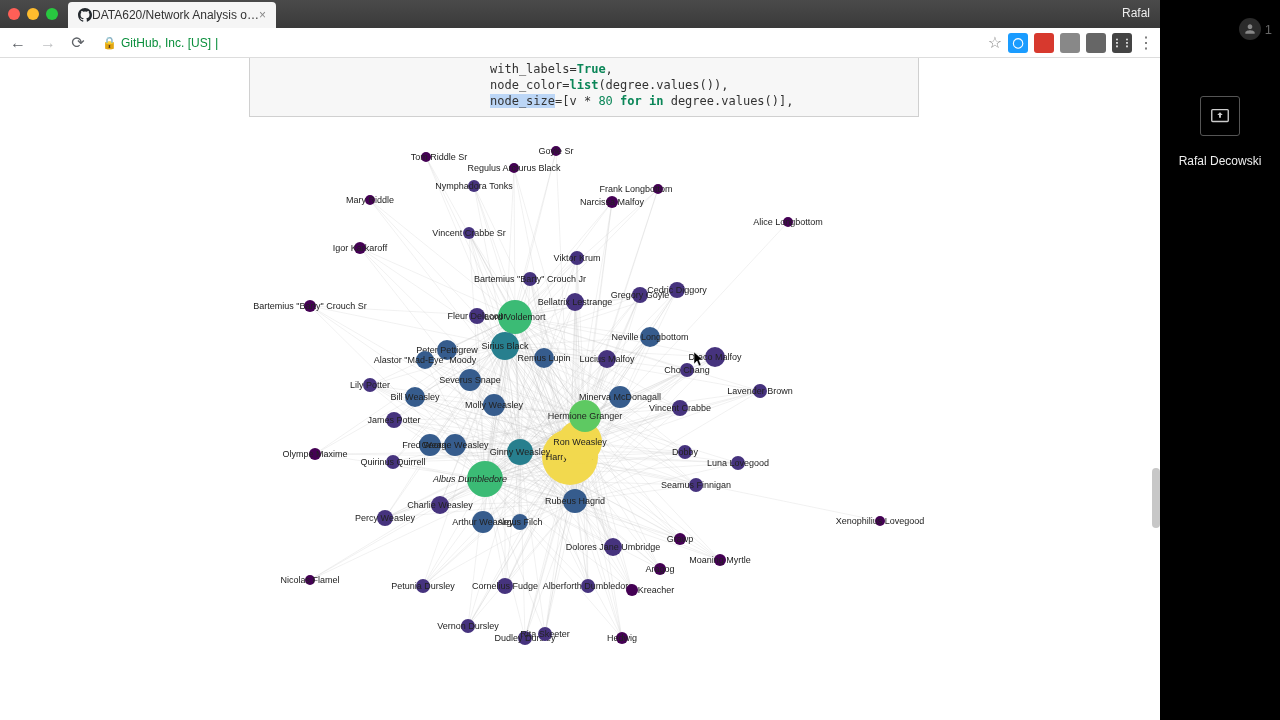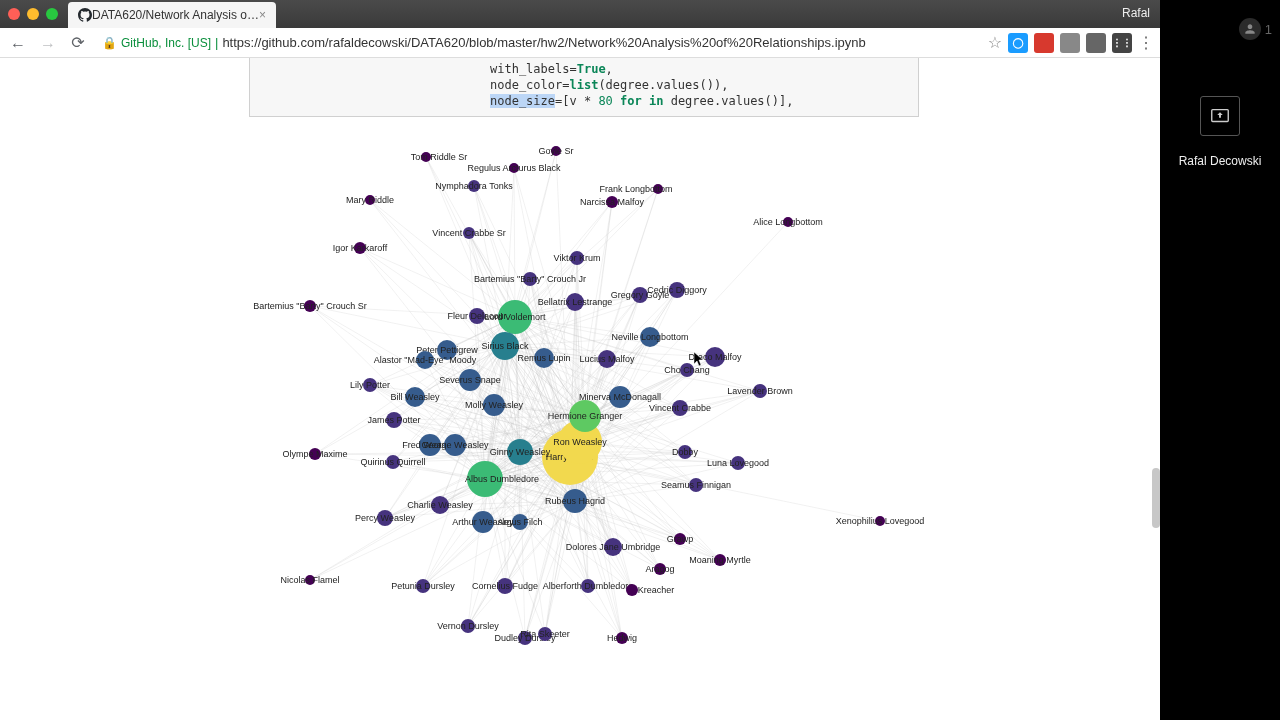--- a/index.html
+++ b/index.html
@@ -202,21 +202,20 @@
     <span class="user-badge">Rafal</span>
   </div>
   <div class="toolbar">
     <div class="nav-btn">←</div>
     <div class="nav-btn" style="opacity:.4">→</div>
     <div class="nav-btn">⟳</div>
     <div class="url-bar">
       <span class="lock">🔒</span>
       <span class="org">GitHub, Inc. [US]</span>
       <span class="sep">|</span>
-      <span class="url">https://github.com/rafaldecowski/DATA620/blob/master/hw2/Network%20Analysis%20of%20Relationships.ipynb</span>
     </div>
     <div class="toolbar-right">
       <span style="color:#888;">☆</span>
       <div class="ext-icon" style="background:#1a9cff">◯</div>
       <div class="ext-icon" style="background:#d7392e"></div>
       <div class="ext-icon" style="background:#888"></div>
       <div class="ext-icon" style="background:#666"></div>
       <div class="ext-icon" style="background:#444">⋮⋮</div>
       <span style="color:#666;">⋮</span>
     </div>
@@ -668,21 +667,21 @@
         <line x1="305" y1="352" x2="130" y2="453" stroke="#bbb" stroke-width="0.4" opacity="0.5"></line>
         <line x1="340" y1="325" x2="130" y2="453" stroke="#bbb" stroke-width="0.4" opacity="0.5"></line>
       </svg>
   <div class="node" style="left: 390px; top: 330px; width: 56px; height: 56px; background: rgb(242, 217, 78);"></div>
       <div class="node-label" style="left: 390px; top: 330px;">Harry Potter</div>
       <div class="node" style="left: 400px; top: 315px; width: 44px; height: 44px; background: rgb(242, 217, 78);"></div>
       <div class="node-label" style="left: 400px; top: 315px;">Ron Weasley</div>
       <div class="node" style="left: 405px; top: 289px; width: 32px; height: 32px; background: rgb(94, 201, 98);"></div>
       <div class="node-label" style="left: 405px; top: 289px;">Hermione Granger</div>
       <div class="node" style="left: 305px; top: 352px; width: 36px; height: 36px; background: rgb(59, 187, 117);"></div>
-      <div class="node-label" style="left: 322px; top: 352px;">Albus Dumbledore</div>
+      <div class="node-label" style="left: 290px; top: 352px; font-style: italic;">Albus Dumbledore</div>
       <div class="node" style="left: 335px; top: 190px; width: 34px; height: 34px; background: rgb(59, 187, 117);"></div>
       <div class="node-label" style="left: 335px; top: 190px;">Lord Voldemort</div>
       <div class="node" style="left: 325px; top: 219px; width: 28px; height: 28px; background: rgb(39, 127, 142);"></div>
       <div class="node-label" style="left: 325px; top: 219px;">Sirius Black</div>
       <div class="node" style="left: 395px; top: 374px; width: 24px; height: 24px; background: rgb(54, 92, 141);"></div>
       <div class="node-label" style="left: 395px; top: 374px;">Rubeus Hagrid</div>
       <div class="node" style="left: 290px; top: 253px; width: 22px; height: 22px; background: rgb(54, 92, 141);"></div>
       <div class="node-label" style="left: 290px; top: 253px;">Severus Snape</div>
       <div class="node" style="left: 340px; top: 325px; width: 26px; height: 26px; background: rgb(39, 127, 142);"></div>
       <div class="node-label" style="left: 340px; top: 325px;">Ginny Weasley</div>

